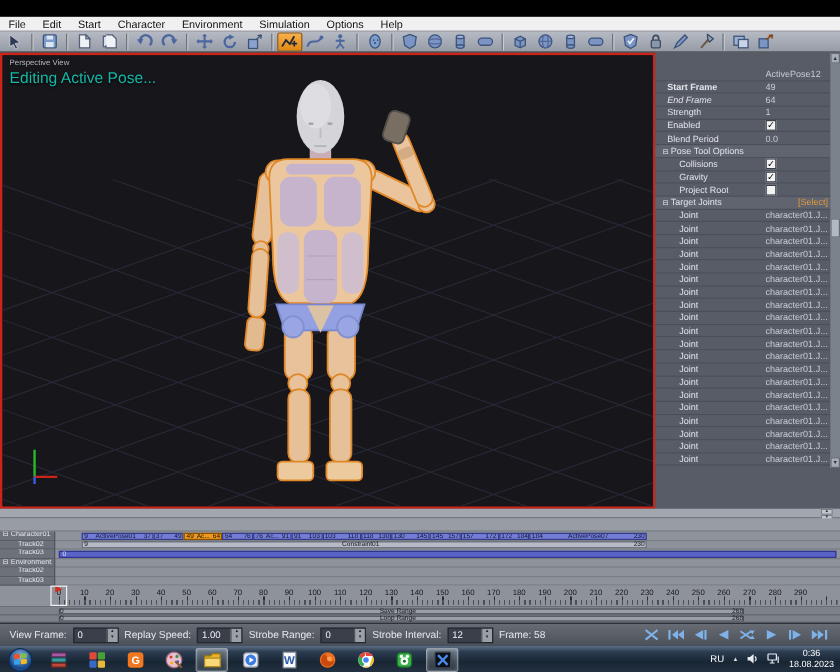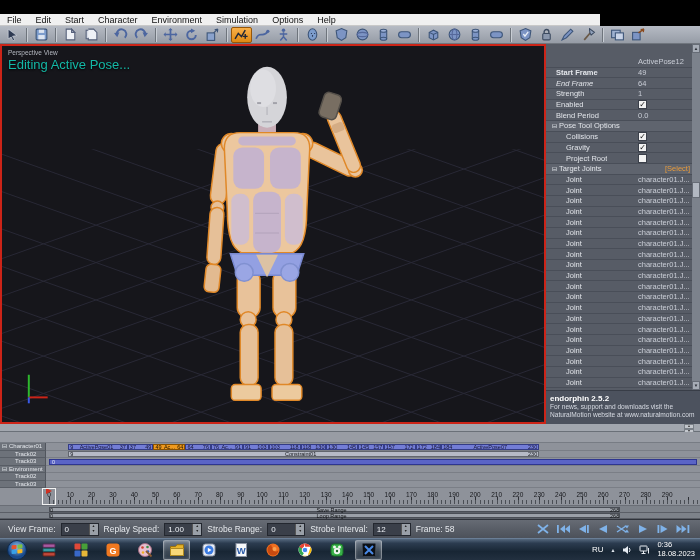--- a/index.html
+++ b/index.html
@@ -16,21 +16,21 @@
   #title-text{color:#fff;font-size:9px;text-shadow:0 1px 1px #16304e;white-space:nowrap;}
   #winbtns{position:absolute;right:2px;top:1px;display:flex;}
   .wbtn{width:23px;height:12px;border:1px solid #1c3050;border-top:none;border-radius:0 0 3px 3px;
     background:linear-gradient(#c8d4e2,#8098b4 50%,#5a7494);display:flex;align-items:center;justify-content:center;
     color:#fff;font-size:8px;line-height:10px;}
   .wbtn.close{width:32px;background:linear-gradient(#f0a088,#d05038 45%,#a02818);}
   .wbtn .minbar{width:7px;height:2px;background:#fff;margin-top:5px;}
   .wbtn .maxbox{width:7px;height:5px;border:1px solid #fff;}
 
   
-  #menubar{position:absolute;left:0;top:14px;width:600px;height:12px;background:#f0f0f0;
+  #menubar{position:absolute;left:0;top:14px;width:700px;height:12px;background:#f0f0f0;
     display:flex;align-items:center;border-bottom:1px solid #c8c8c8;}
   .menu-item{font-size:9px;color:#111;padding:0 7px;line-height:12px;}
 
   
   #toolbar{position:absolute;left:0;top:26px;width:700px;height:18px;
     background:linear-gradient(#b6bbc4,#969ca6);border-bottom:1px solid #70767e;
     display:flex;align-items:center;padding-left:2px;}
   .tbtn{width:21px;height:16px;display:flex;align-items:center;justify-content:center;border-radius:2px;}
   .tbtn.active{background:linear-gradient(#f8b04a,#e08912);border:1px solid #96570a;}
   .tsep{width:2px;height:14px;margin:0 3px;border-left:1px solid #6e747c;border-right:1px solid #c8cdd4;}
@@ -113,21 +113,21 @@
   
   #taskbar{position:absolute;left:0;top:538px;width:700px;height:22px;
     background:linear-gradient(#55687e 0%,#2c3c50 20%,#182634 60%,#223040 100%);
     border-top:1px solid #6a7e96;display:flex;align-items:center;padding-left:3px;gap:5px;}
   .tb-app{width:27px;height:20px;display:flex;align-items:center;justify-content:center;border-radius:2px;}
   .tb-app.active{background:linear-gradient(rgba(255,255,255,.30),rgba(255,255,255,.07));
     border:1px solid rgba(255,255,255,.38);box-shadow:inset 0 0 3px rgba(255,255,255,.25);}
   #tray{margin-left:auto;display:flex;align-items:center;gap:7px;padding-right:5px;}
   #tray-lang{color:#fff;font-size:8px;}
   #tray-expand{color:#dfe5ec;font-size:5px;}
-  #tray-clock{color:#fff;font-size:7.5px;line-height:8.5px;}
+  #tray-clock{color:#fff;font-size:7.5px;line-height:8.5px;text-align:center;}
 </style>
 </head>
 <body>
 
 <div id="app">
 
 
   <div id="menubar">
       <div class="menu-item">File</div>
       <div class="menu-item">Edit</div>
@@ -554,25 +554,20 @@
           <div class="pr-row">
             <span class="pr-label" style="padding-left: 20px;">Joint</span>
             <span class="pr-val">character01.J...</span>
           </div>
         </div>
       <div id="panel-scroll">
         <div class="scr-btn" style="top:0">▲</div>
         <div id="scr-thumb"></div>
         <div class="scr-btn" style="bottom:0">▼</div>
       </div>
-      <div id="panel-about">
-        <div id="about-title">endorphin 2.5.2</div>
-        <div class="about-line">For news, support and downloads visit the</div>
-        <div class="about-line">NaturalMotion website at www.naturalmotion.com</div>
-      </div>
     </div>
   </div>
 
   <div id="timeline">
     <div id="tl-strip">
       <div id="tl-spinner">
         <div>▲</div>
         <div>▼</div>
       </div>
     </div>

